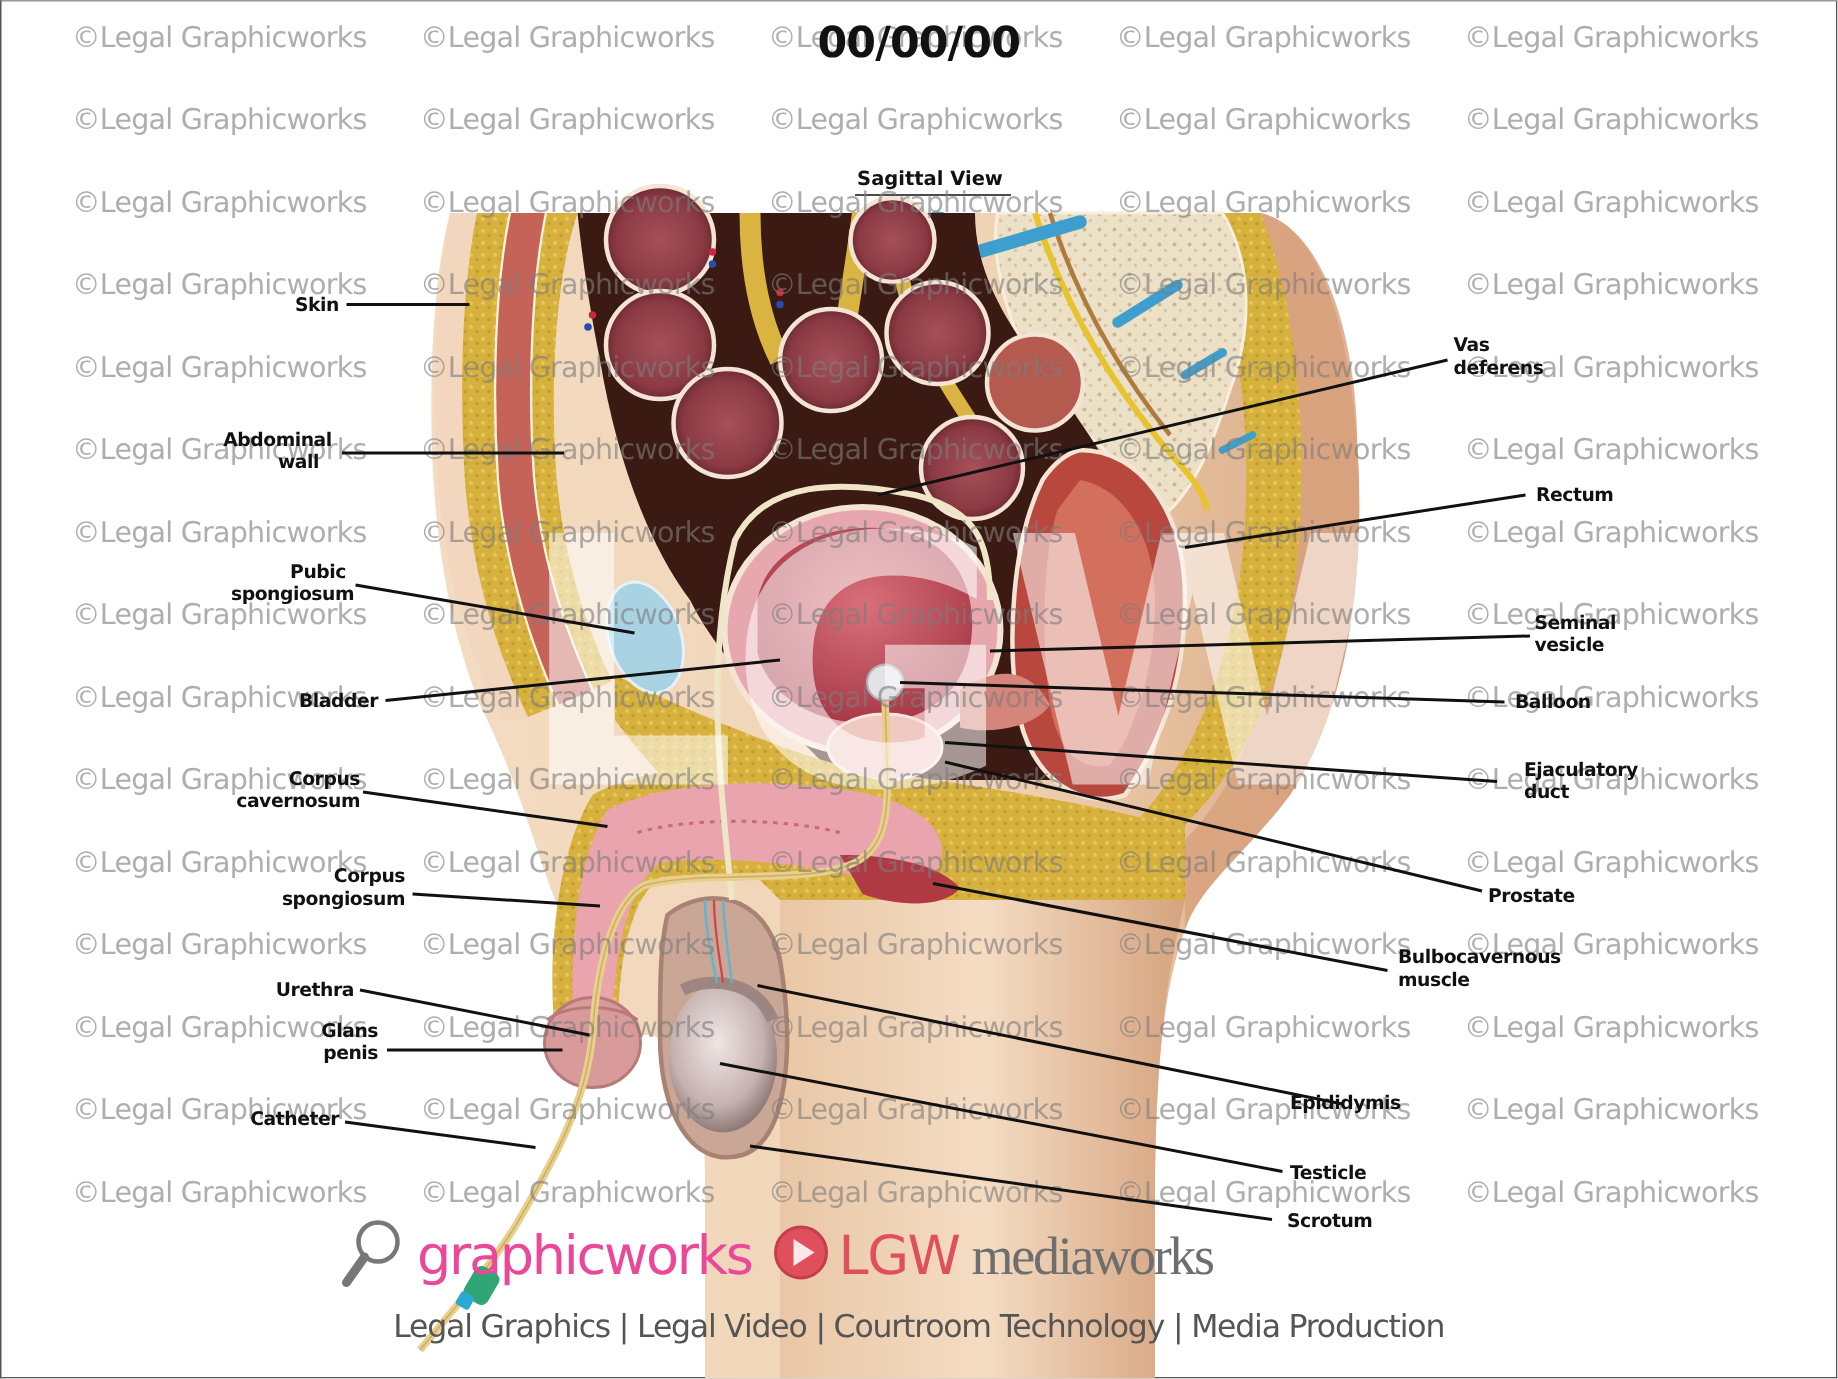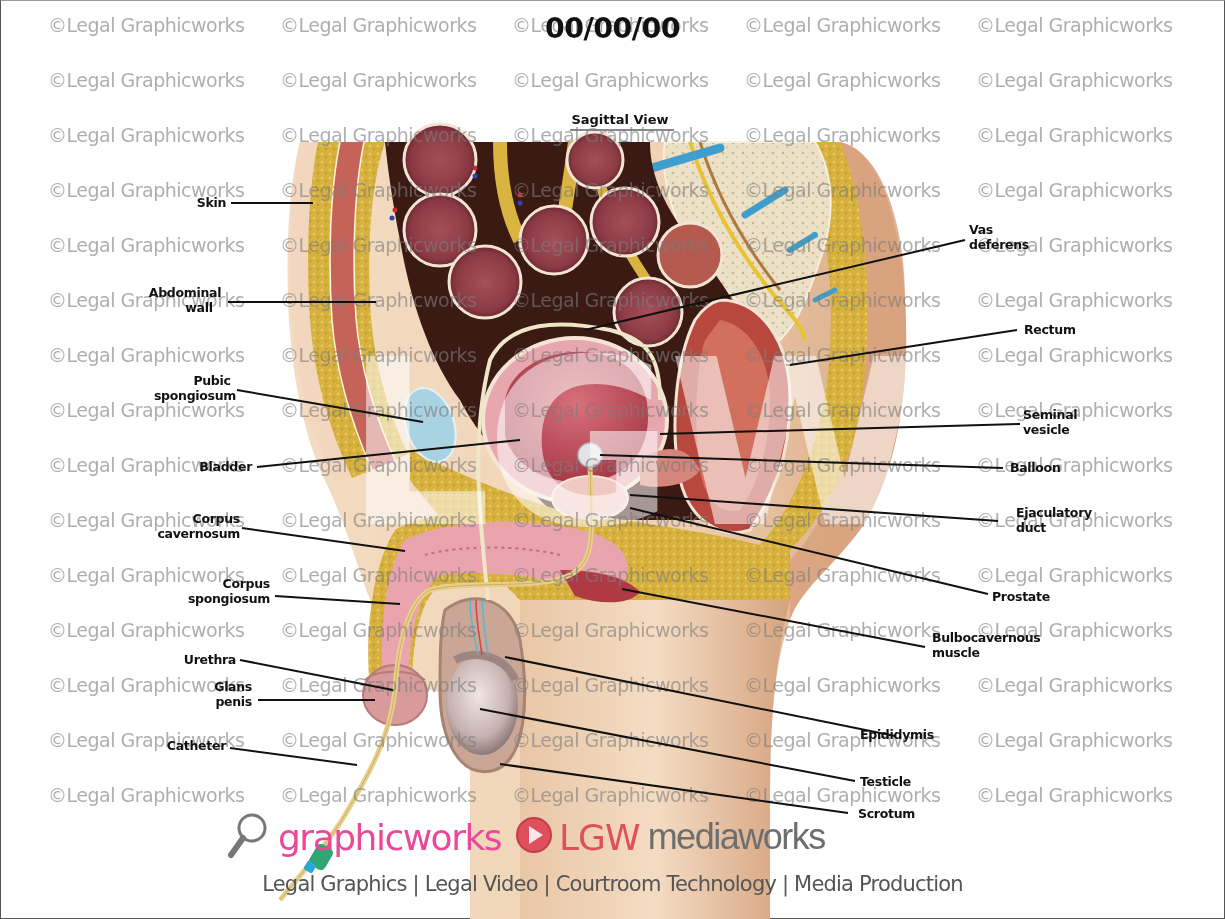--- a/index.html
+++ b/index.html
@@ -29,21 +29,21 @@
              font-weight:bold; font-size:230px; line-height:230px; color:rgba(255,255,255,0.55);
              letter-spacing:-6px; }
   .brand { position:absolute; left:226px; top:812px; z-index:6; height:50px; display:flex;
            align-items:center; white-space:nowrap; }
   .brand .legal { font-family:"DejaVu Sans",sans-serif; font-size:36px; color:#e0505c;
                   letter-spacing:-1px; margin-left:10px; }
   .brand .gw { font-family:"DejaVu Sans",sans-serif; font-size:36px; color:#ec4899;
                letter-spacing:-1.5px; margin-left:8px; }
   .brand .lgw { font-family:"DejaVu Sans",sans-serif; font-size:36px; color:#e0505c;
                 letter-spacing:-1px; margin-left:6px; }
-  .brand .mw { font-family:Liberation Sans, sans-serif; font-size:36px; color:#6e6e6e;
+  .brand .mw { font-family:Liberation Serif, serif; font-size:36px; color:#6e6e6e;
                letter-spacing:-1.5px; margin-left:8px; }
   .tagline { position:absolute; left:0; top:872px; width:1225px; text-align:center; z-index:6;
              font-family:"DejaVu Sans",sans-serif; font-size:21px; color:#555; letter-spacing:-0.8px; }
   .icon { display:inline-block; }
 </style>
 </head>
 <body>
 
 <div class="canvas">
 

